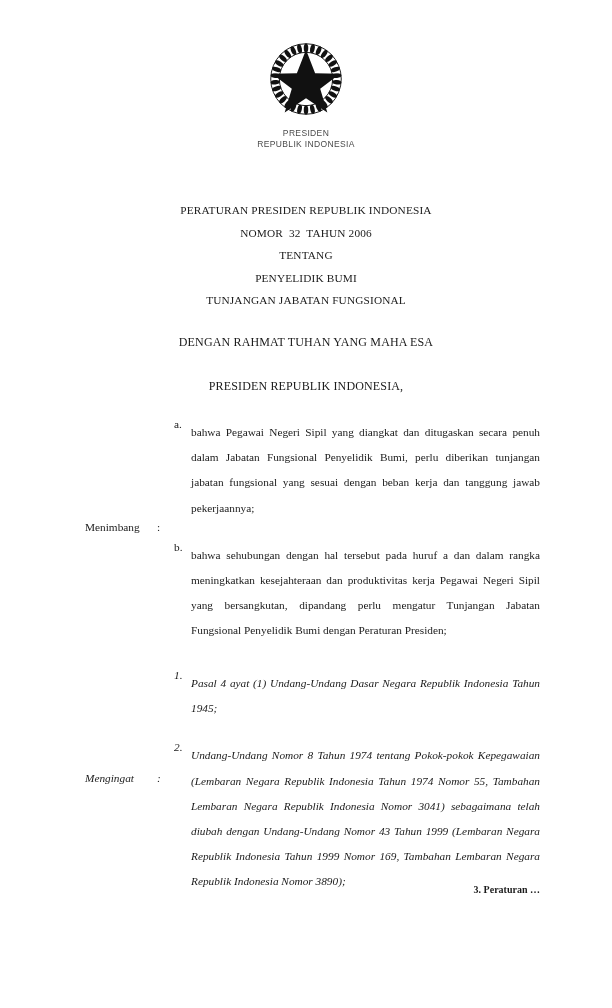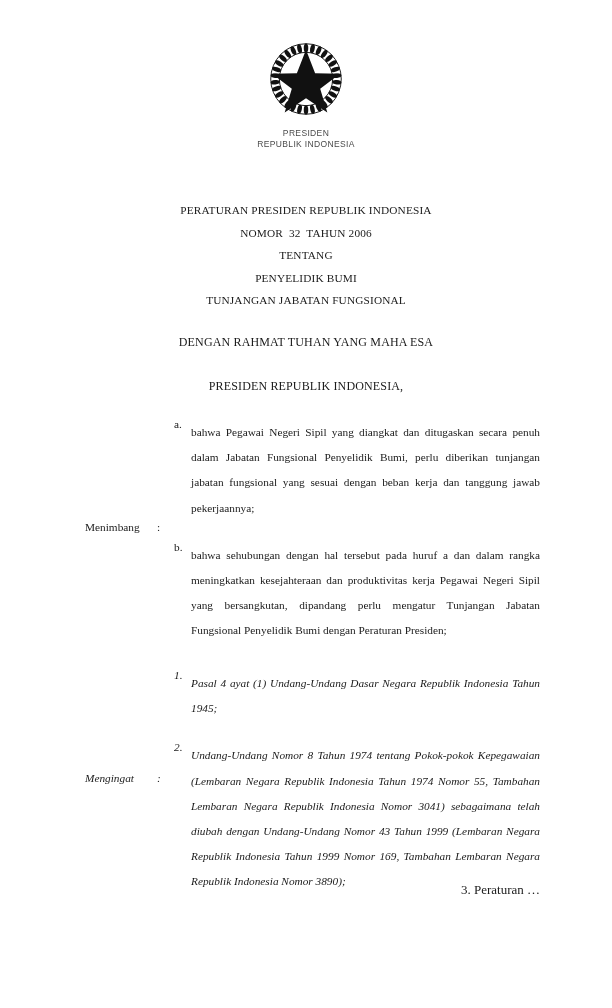--- a/index.html
+++ b/index.html
@@ -124,22 +124,23 @@
   }
   
 
   
   .footer-catchword {
     position: absolute;
     top: 880px;
     left: 0;
     width: 540px;
     text-align: right;
-    font-size: 13px;
+    font-size: 10px;
     line-height: 20px;
+    font-weight: bold;
   }
 </style>
 </head>
 <body>
 
 <div class="page">
 
   <div class="emblem-block">
     <svg class="emblem-svg" viewBox="0 0 100 100" aria-hidden="true">
       <g fill="#111111">

